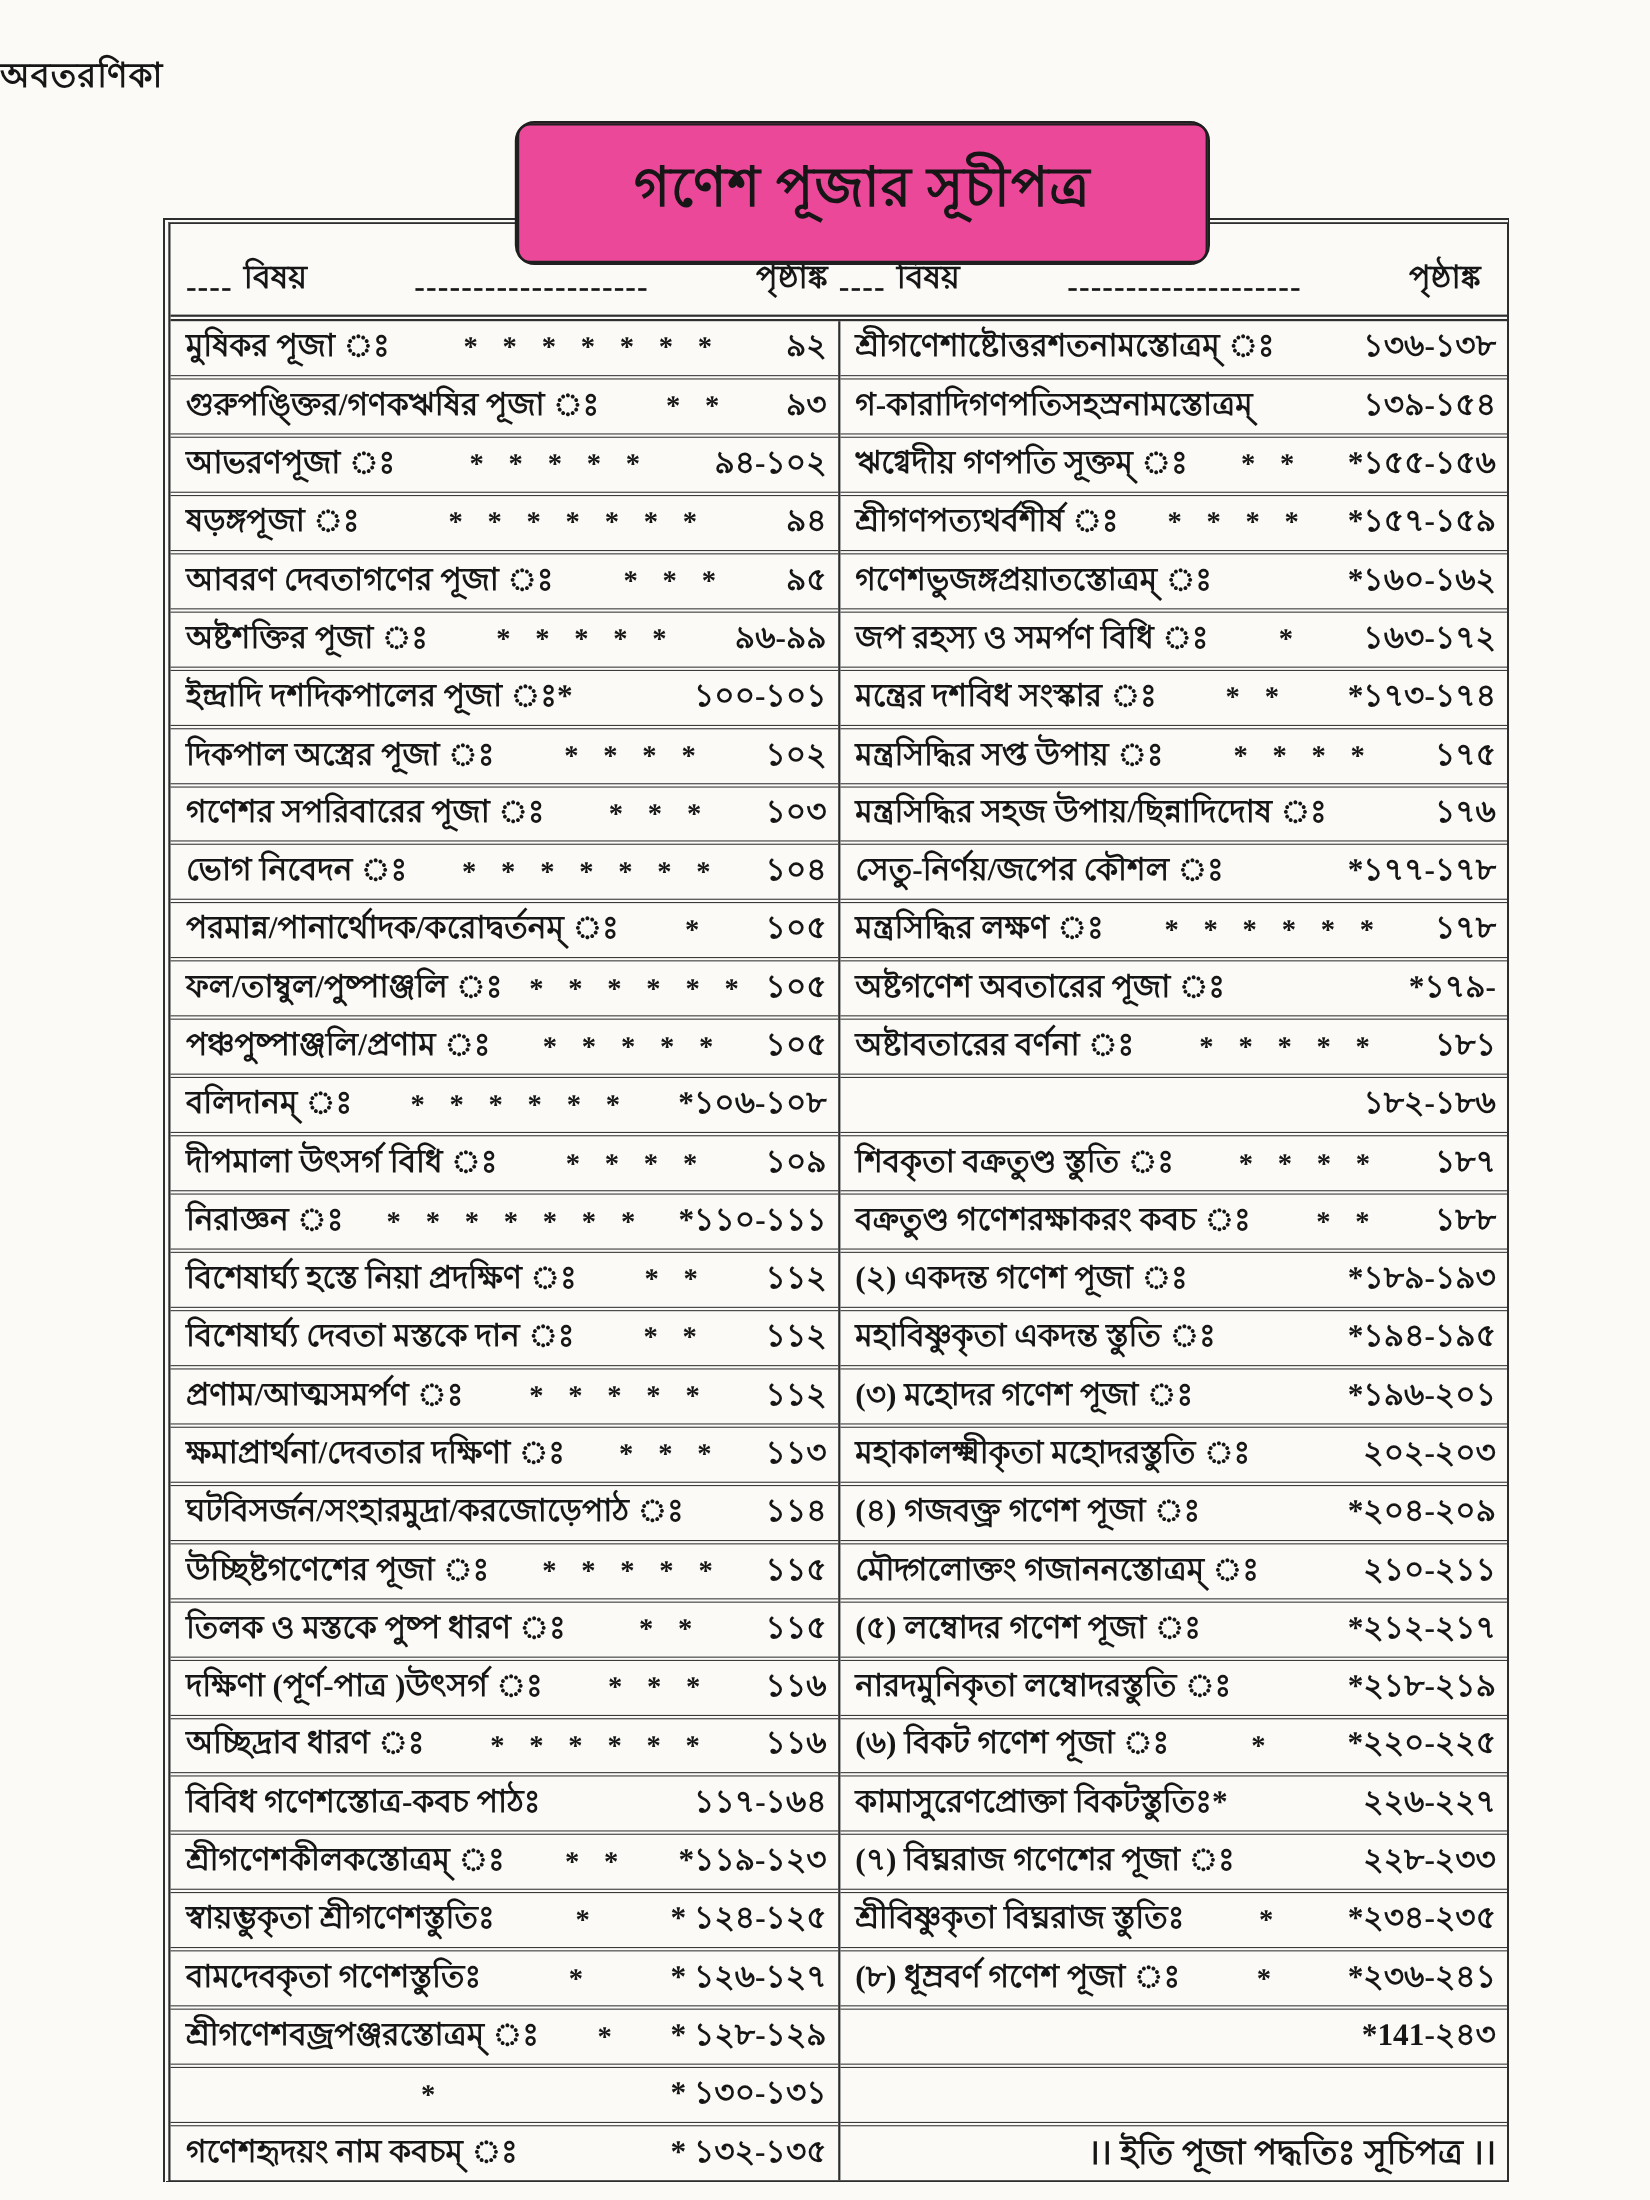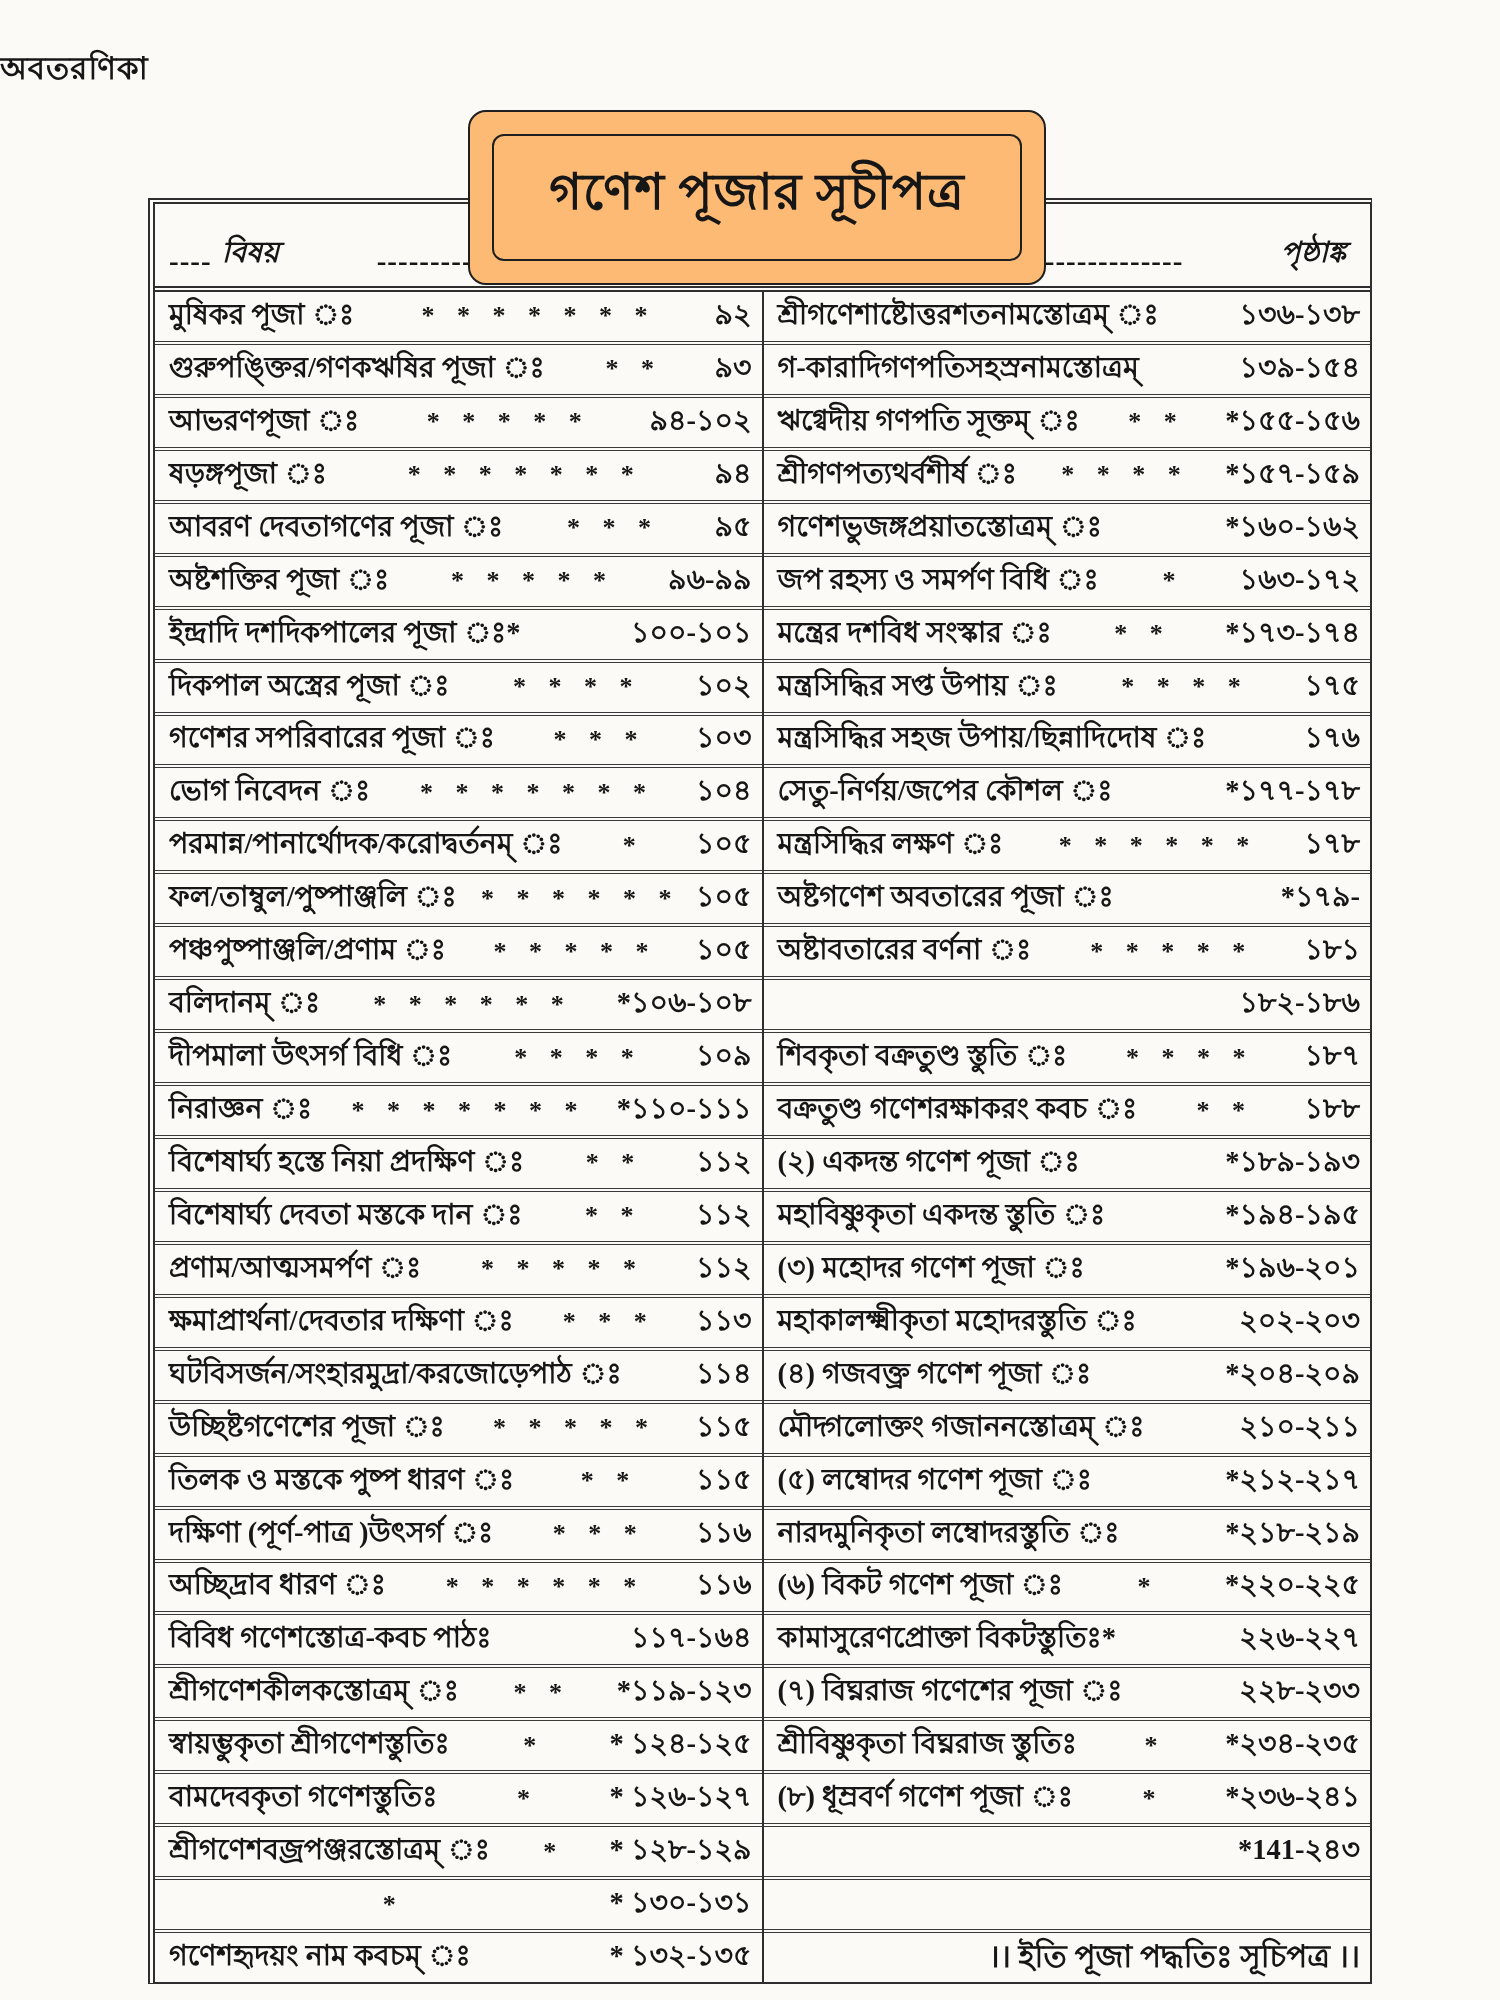--- a/index.html
+++ b/index.html
@@ -8,22 +8,22 @@
     background:#fbfaf7;color:#161616;
     font-family:"Liberation Serif","DejaVu Serif",serif;
     overflow:hidden;
   }
   .kicker{
     position:absolute;top:44px;left:0;width:100%;
     text-align:left;font-size:31px;font-weight:600;letter-spacing:1px;
   }
   
   .title-box{
-    position:absolute;top:110px;left:468px;width:578px;z-index:3;
-    background:#fdba74;border:2px solid #1f1f1f;border-radius:18px;padding:22px;
+    position:absolute;top:110px;left:468px;width:632px;z-index:3;
+    background:#ec4899;border:2px solid #1f1f1f;border-radius:18px;padding:0;
     box-sizing:border-box;
   }
   .title-inner{
     border:2px solid #1f1f1f;border-radius:12px;
     padding:18px 10px 22px 10px;text-align:center;
   }
   .title-text{font-size:50px;font-weight:700;letter-spacing:1px;}
   
   .toc-table{
     position:absolute;left:148px;top:198px;width:1224px;height:1786px;
@@ -35,21 +35,21 @@
     background:#fbfaf7;
   }
   .header-row{
     height:88px;flex:0 0 auto;display:flex;align-items:flex-end;
     padding:0 14px 8px 14px;box-sizing:border-box;
     border-bottom:6px double #2e2e2e;
     font-size:29px;font-weight:700;white-space:nowrap;overflow:hidden;
   }
   .header-row .dash{letter-spacing:1px;font-weight:700;overflow:hidden;}
   .header-row .dash.grow{flex:1;text-align:center;}
-  .header-row .hlabel{padding:0 10px;font-style:italic;}
+  .header-row .hlabel{padding:0 10px;}
   .cols{flex:1;display:flex;min-height:0;}
   .col{flex:1;display:flex;flex-direction:column;min-width:0;}
   .col-left{border-right:2px solid #2e2e2e;}
   .row{
     flex:1;display:flex;align-items:center;
     padding:0 10px 0 14px;box-sizing:border-box;
     border-bottom:4px double #3a3a3a;
     font-size:28.5px;font-weight:600;white-space:nowrap;overflow:hidden;
   }
   .col .row:last-child{border-bottom:none;}

